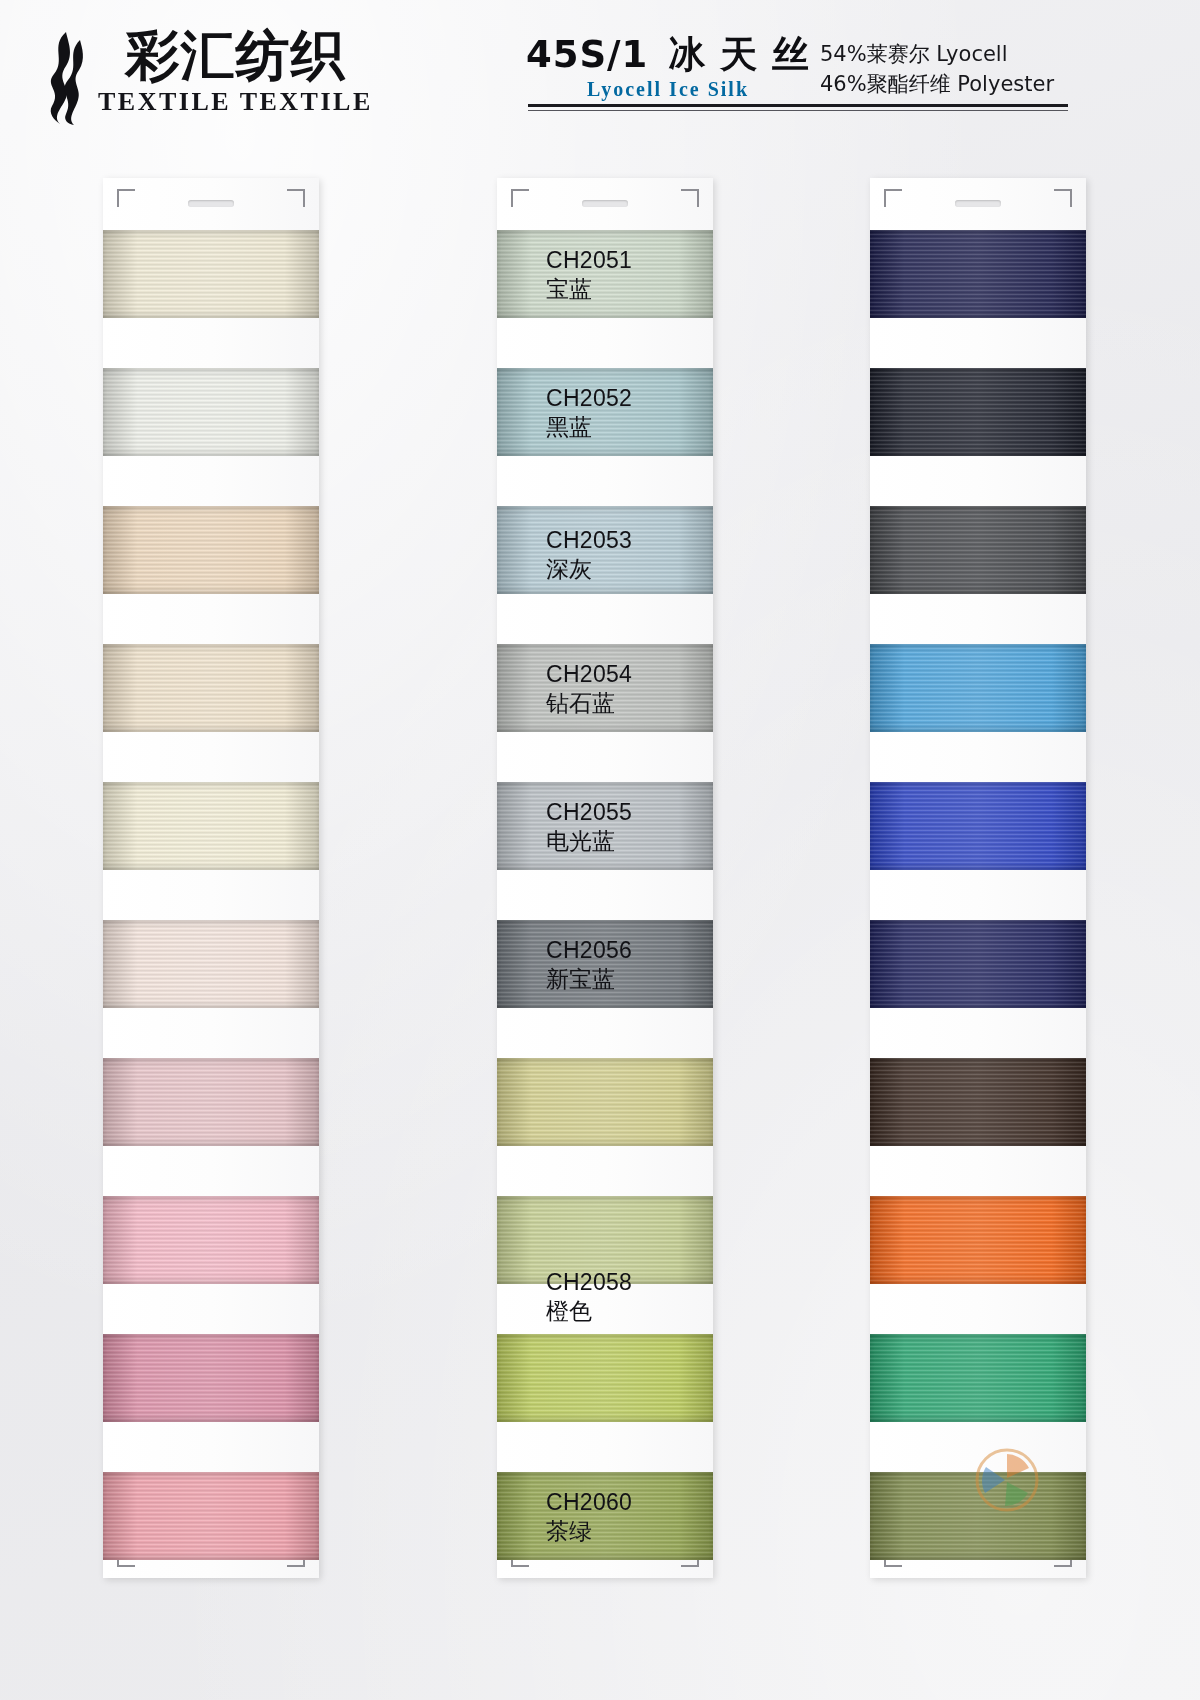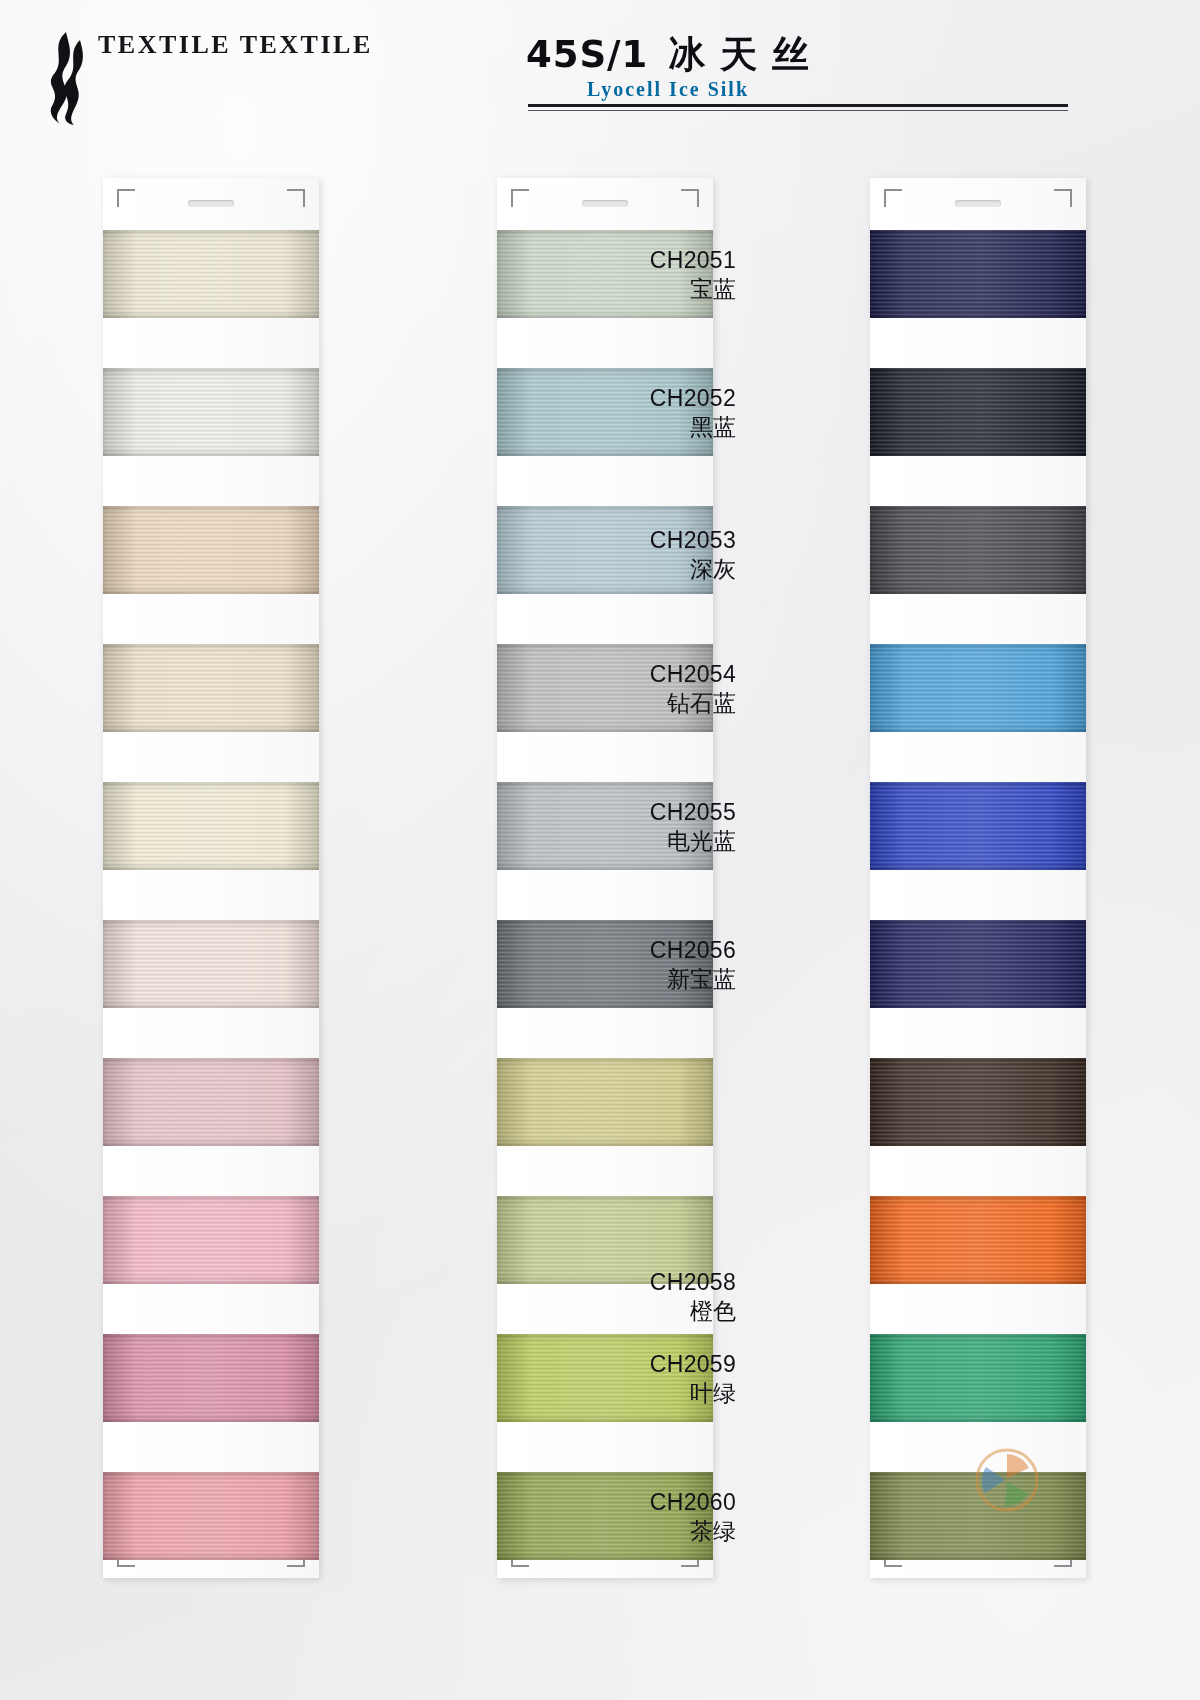--- a/index.html
+++ b/index.html
@@ -211,21 +211,20 @@
       rgba(255,255,255,0.10) 16%,
       rgba(255,255,255,0.14) 50%,
       rgba(255,255,255,0.06) 84%,
       rgba(0,0,0,0.16) 100%);
   }
 
   
   .label {
     position: absolute;
     width: 190px;
-    text-align: right;
     line-height: 1.28;
     color: #121216;
   }
   .label .code {
     font-family: "Liberation Sans", sans-serif;
     font-size: 23px;
     letter-spacing: 0.3px;
     display: block;
     white-space: nowrap;
   }
@@ -255,31 +254,36 @@
 <div class="header">
 
   <div class="logo-block">
     <svg class="logo-mark" viewBox="0 0 52 96">
       <path d="M30 2 C14 16, 30 30, 18 44 C8 56, 26 60, 16 76 C12 83, 18 90, 24 94
                C16 86, 26 78, 30 68 C34 56, 20 50, 30 36 C38 24, 32 12, 30 2 Z" fill="#111115"></path>
       <path d="M44 10 C30 24, 44 36, 32 50 C22 62, 38 68, 30 84 C27 90, 32 94, 38 95
                C31 88, 39 80, 42 70 C46 58, 34 52, 43 40 C50 29, 46 18, 44 10 Z" fill="#111115"></path>
     </svg>
     <div class="logo-text">
+      <div class="logo-cn">彩汇纺织</div>
       <div class="logo-en">TEXTILE TEXTILE</div>
     </div>
   </div>
 
   <div class="title-block">
     <div class="title-main">
       <span>45S/1</span><span class="sp"> </span><span>冰 天 丝</span>
     </div>
     <div class="title-sub">Lyocell Ice Silk</div>
   </div>
 
+  <div class="comp-block">
+    <div>54%莱赛尔 Lyocell</div>
+    <div>46%聚酯纤维 Polyester</div>
+  </div>
 
   <div class="header-rule"></div>
   <div class="header-rule thin"></div>
 </div>
 
 <div class="columns" id="columns">
     <div class="column col-0">
       <div class="strip"></div>
       <div class="bracket tl"></div>
       <div class="bracket tr"></div>
@@ -407,24 +411,20 @@
       <div class="swatch" title="CH2058" style="top: 1018px; background: rgb(244, 102, 26);">
         <div class="yarn"></div>
       </div>
       <div class="label lab-2" style="top: 1090px;">
         <span class="code">CH2058</span>
         <span class="name">橙色</span>
       </div>
       <div class="swatch" title="CH2059" style="top: 1156px; background: rgb(42, 165, 113);">
         <div class="yarn"></div>
       </div>
-      <div class="label lab-2" style="top: 1172px;">
-        <span class="code">CH2059</span>
-        <span class="name">叶绿</span>
-      </div>
       <div class="swatch" title="CH2060" style="top: 1294px; background: rgb(126, 138, 76);">
         <div class="yarn"></div>
       </div>
       <div class="label lab-2" style="top: 1310px;">
         <span class="code">CH2060</span>
         <span class="name">茶绿</span>
       </div>
     </div>
   </div>
 

